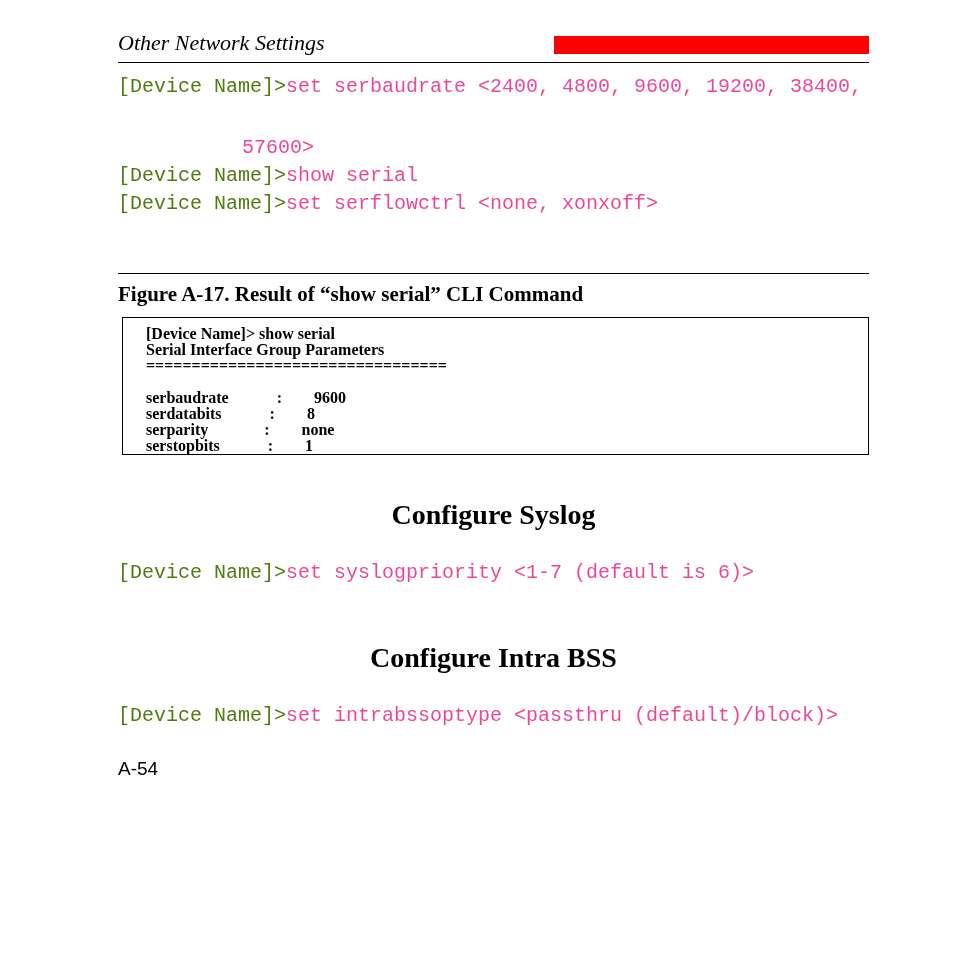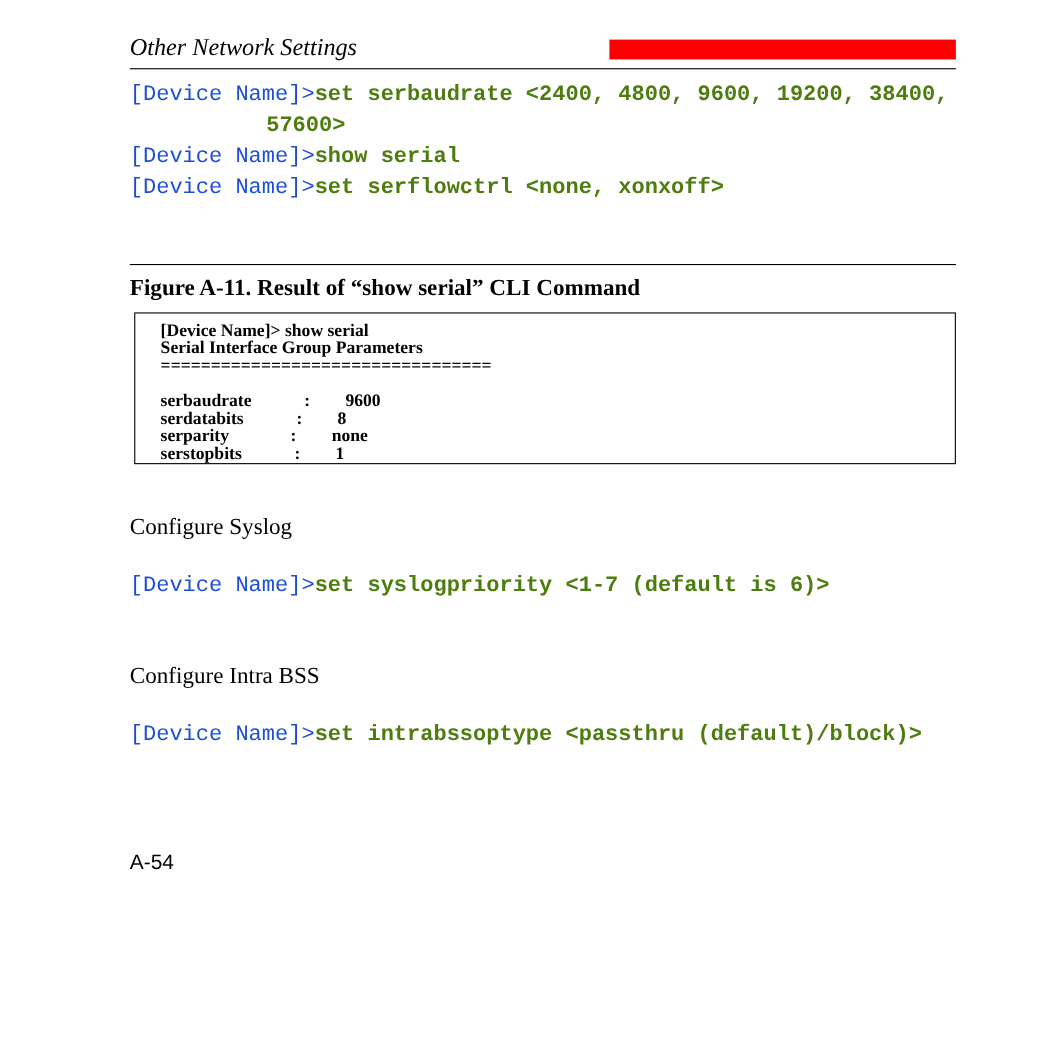--- a/index.html
+++ b/index.html
@@ -40,51 +40,52 @@
     margin: 0;
   }
   .cli-block {
     font-family: "Courier New", Courier, monospace;
     font-size: 20px;
     line-height: 1.4;
     margin-top: 10px;
     margin-bottom: 55px;
   }
   .cli-line { white-space: nowrap; }
-  .prompt { color: #1d4ed8; }
-  .cmd { font-weight: bold; color: #4d7c0f; }
-  .cli-indent { margin-left: 124px; }
+  .prompt { color: #4d7c0f; }
+  .cmd { font-weight: normal; color: #ec4899; }
+  .cli-indent { margin-left: 124px; margin-top: 33px; }
   .figure-caption {
     font-size: 21px;
     font-weight: bold;
     margin: 8px 0 10px 0;
   }
   .terminal {
     border: 1px solid #000;
     margin: 0 0 44px 4px;
     padding: 8px 12px 10px 23px;
     font-family: Liberation Serif, serif;
     font-size: 16px;
     font-weight: bold;
     line-height: 1.0;
     white-space: pre;
     height: 118px;
     box-sizing: content-box;
     overflow: hidden;
   }
   .section-heading {
-    font-size: 21px;
-    font-weight: normal;
+    font-size: 28px;
+    font-weight: bold;
     margin: 0 0 28px 0;
+    text-align: center;
   }
   .footer {
     position: absolute;
     left: 118px;
     right: 85px;
-    bottom: 24px;
+    bottom: 40px;
     display: flex;
     justify-content: space-between;
     font-size: 19px;
     font-family: Arial, Helvetica, sans-serif;
   }
 </style>
 </head>
 <body>
 
 <div class="page">
@@ -104,21 +105,21 @@
     </div>
     <div class="cli-line">
       <span class="prompt">[Device Name]&gt;</span><span class="cmd">show serial</span>
     </div>
     <div class="cli-line">
       <span class="prompt">[Device Name]&gt;</span><span class="cmd">set serflowctrl &lt;none, xonxoff&gt;</span>
     </div>
   </div>
 
   <hr>
-  <div class="figure-caption">Figure A-11.   Result of “show serial” CLI Command</div>
+  <div class="figure-caption">Figure A-17.   Result of “show serial” CLI Command</div>
 
   <div class="terminal">[Device Name]&gt; show serial
 Serial Interface Group Parameters
 =================================
 
 serbaudrate            :        9600
 serdatabits            :        8
 serparity              :        none
 serstopbits            :        1
 serflowctrl            :        none</div>

